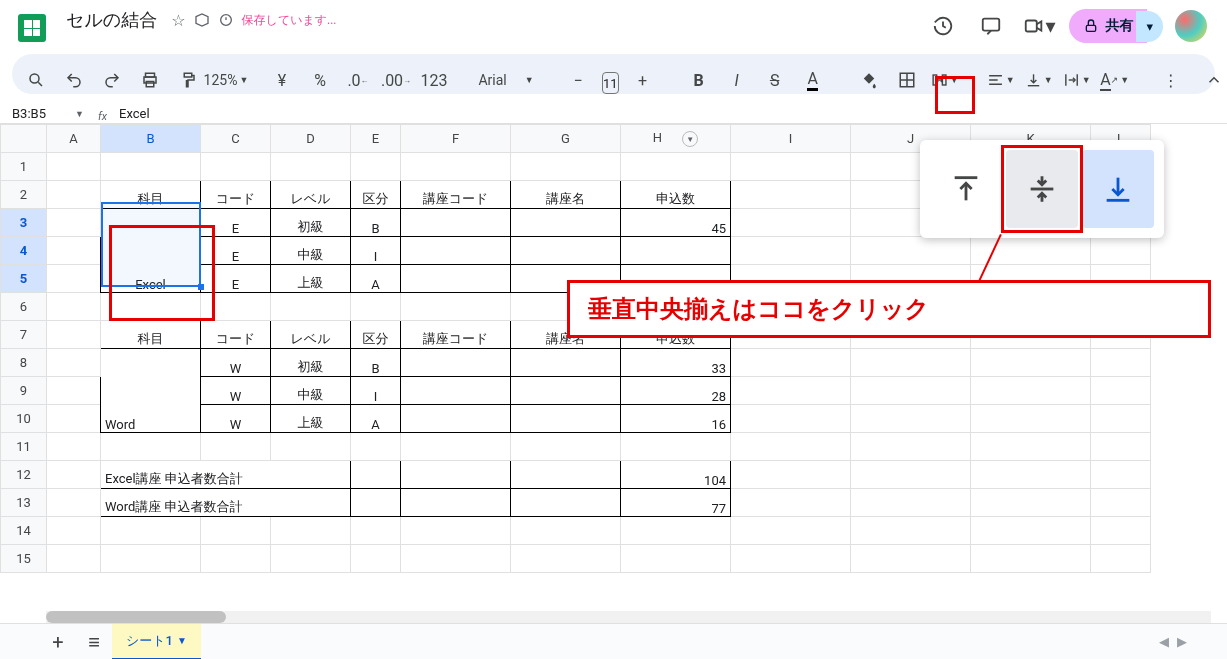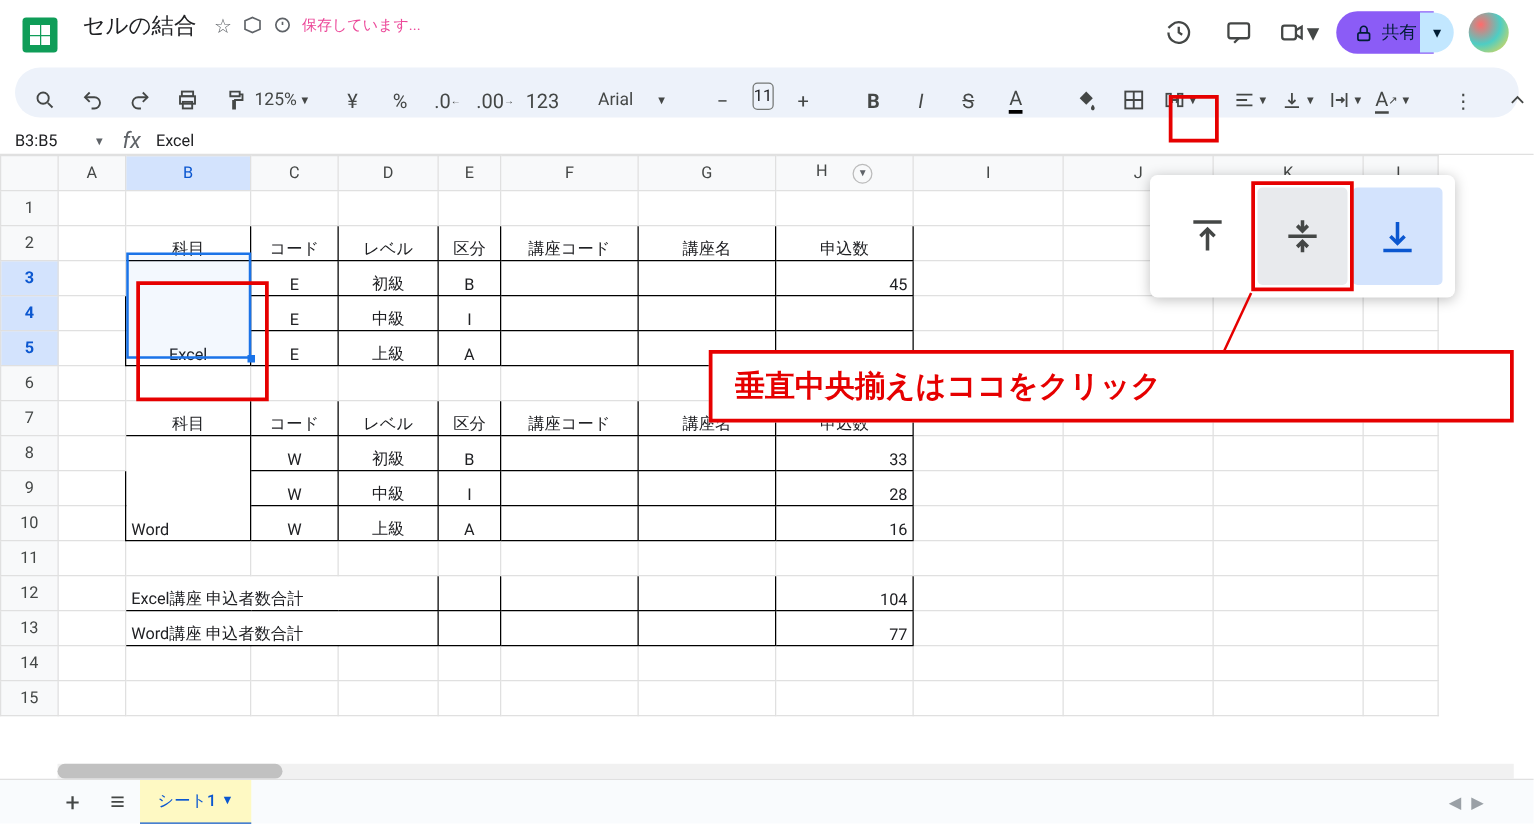--- a/index.html
+++ b/index.html
@@ -13,43 +13,43 @@
 .logo-grid span { background: #fff; }
 .title-area { flex: 1; }
 .title-row { display: flex; align-items: center; gap: 8px; height: 24px; }
 .doc-title { font-size: 18px; color: #202124; padding: 1px 6px; }
 .title-icon { color: #5f6368; cursor: pointer; font-size: 16px; }
 .saving { color: #ec4899; font-size: 12px; }
 .menubar { display: flex; gap: 2px; margin-top: 2px; }
 .menu-item { padding: 4px 7px; font-size: 14px; color: #202124; cursor: pointer; border-radius: 4px; }
 .header-right { display: flex; align-items: center; gap: 12px; padding-right: 8px; }
 .hr-icon { width: 36px; height: 36px; display: flex; align-items: center; justify-content: center; color: #444746; cursor: pointer; border-radius: 50%; font-size: 20px; }
-.share-btn { display: flex; align-items: flex-end; gap: 6px; background: #8b5cf6; border-radius: 20px 0 0 20px; padding: 8px 14px; font-size: 14px; color: #001d35; cursor: pointer; font-weight: 400; }
+.share-btn { display: flex; align-items: center; gap: 6px; background: #f0abfc; border-radius: 20px 0 0 20px; padding: 8px 14px; font-size: 14px; color: #001d35; cursor: pointer; font-weight: 700; }
 .share-drop { background: #c2e7ff; border-radius: 0 20px 20px 0; padding: 8px 10px; margin-left: -11px; cursor: pointer; color: #001d35; }
 .avatar { width: 32px; height: 32px; border-radius: 50%; background: radial-gradient(circle at 30% 30%, #ff6b6b, #4ecdc4, #ffd93d); cursor: pointer; }
 
 
 .toolbar-wrap { padding: 6px 12px; }
-.toolbar { display: flex; align-items: flex-start; background: #edf2fa; border-radius: 24px; padding: 12px 10px; gap: 10px; height: 40px; }
+.toolbar { display: flex; align-items: flex-end; background: #edf2fa; border-radius: 24px; padding: 0 10px; gap: 10px; height: 40px; }
 .tb-btn { min-width: 28px; height: 28px; display: flex; align-items: center; justify-content: center; color: #444746; cursor: pointer; border-radius: 4px; font-size: 16px; position: relative; }
 .tb-sep { width: 1px; height: 20px; background: #c7c7c7; margin: 0 4px; }
 .tb-text { font-size: 14px; padding: 0 6px; }
 .font-select { font-size: 14px; padding: 0 8px; min-width: 60px; }
 .fontsize-box { width: 30px; height: 22px; border: 1px solid #747775; border-radius: 4px; display: flex; align-items: center; justify-content: center; font-size: 13px; }
 .tb-drop { font-size: 9px; margin-left: 2px; color: #444746; }
 .tb-flex { flex: 1; }
 .chevron-up { width: 28px; height: 28px; display: flex; align-items: center; justify-content: center; cursor: pointer; }
 
 .highlight-box { position: absolute; border: 3px solid #e60000; pointer-events: none; z-index: 50; }
 
 
 .formula-row { display: flex; align-items: flex-end; border-bottom: 1px solid #e0e0e0; height: 24px; padding-left: 8px; }
 .namebox { width: 80px; font-size: 13px; padding: 2px 4px; display: flex; align-items: center; justify-content: space-between; }
 .namebox-drop { font-size: 9px; color: #5f6368; }
-.fx { font-style: italic; color: #5f6368; font-size: 18px; margin: 0 10px; }
+.fx { font-style: italic; color: #5f6368; font-size: 11px; margin: 0 10px; }
 .formula-input { flex: 1; font-size: 13px; padding: 2px; }
 
 
 .grid-wrap { position: relative; overflow: auto; height: 498px; }
 .sheet { border-collapse: collapse; table-layout: fixed; }
 .sheet th, .sheet td { border: 1px solid #e0e0e0; height: 28px; font-size: 13px; font-weight: normal; }
 .corner { width: 46px; background: #f8f9fa; border-right: 1px solid #c0c0c0; border-bottom: 1px solid #c0c0c0; }
 .colh { background: #f8f9fa; text-align: center; color: #444746; border-bottom: 1px solid #c0c0c0; font-size: 12px; }
 .rowh { width: 46px; background: #f8f9fa; text-align: center; color: #444746; border-right: 1px solid #c0c0c0; font-size: 12px; }
 .colh.sel { background: #d3e3fd; color: #0b57d0; }

